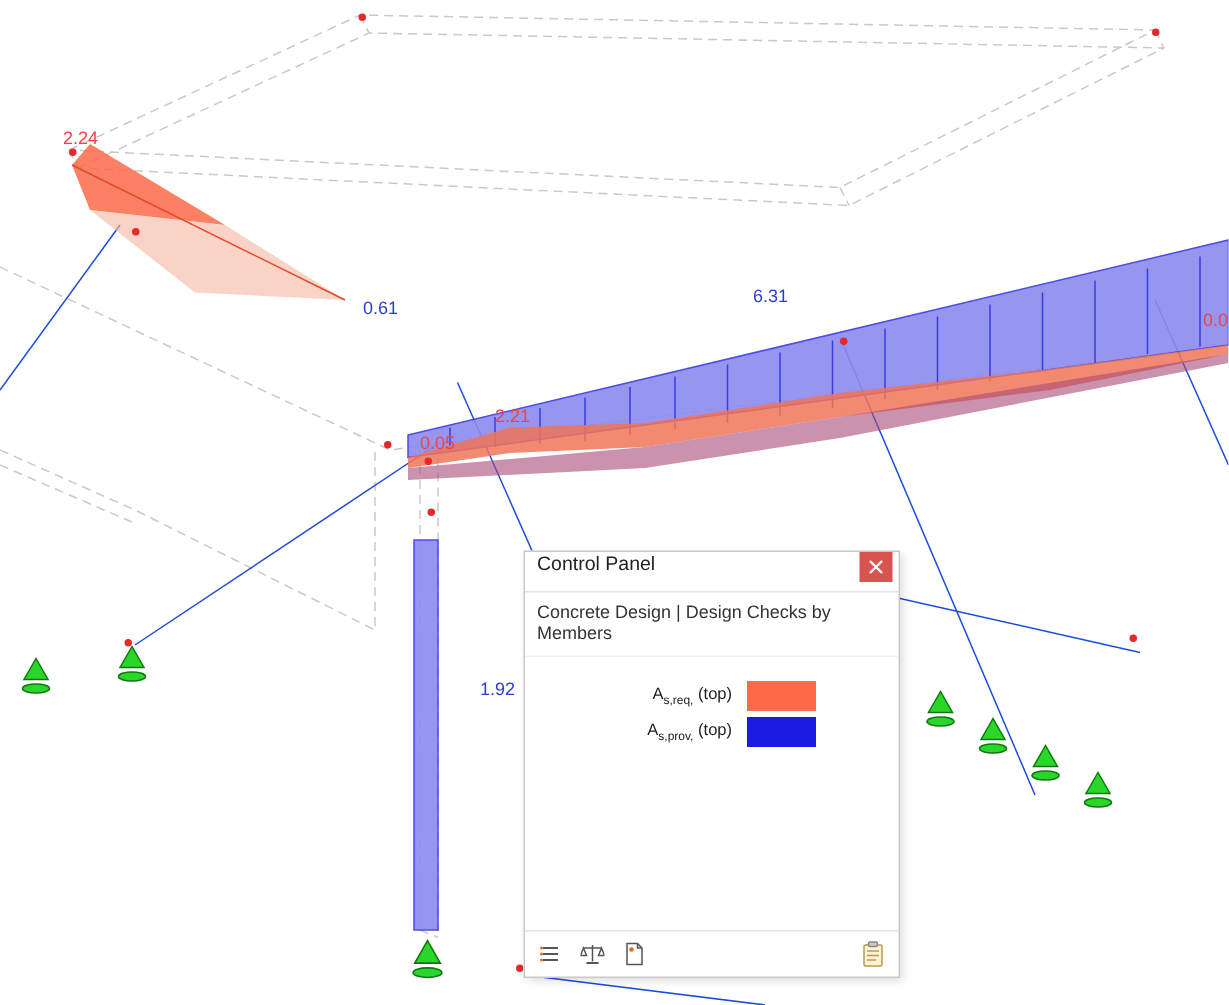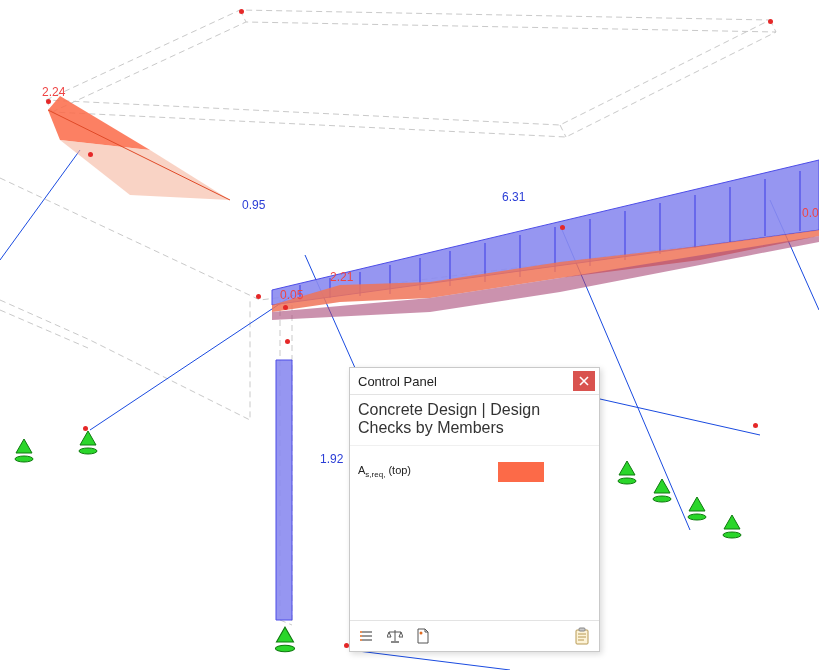--- a/index.html
+++ b/index.html
@@ -5,28 +5,28 @@
   html,body{margin:0;padding:0;width:819px;height:670px;background:#fff;font-family:"Segoe UI",Arial,sans-serif;overflow:hidden;position:relative}
   .viewport{position:absolute;inset:0}
   
   .scene{position:absolute;inset:0}
   
   .val{position:absolute;font-size:12px;font-family:Arial,sans-serif;white-space:nowrap}
   .val.red{color:#ef4444}
   .val.blue{color:#2a3dd6}
   
   .panel{position:absolute;left:349px;top:367px;width:249px;height:283px;background:#fff;border:1px solid #c9c9c9;box-shadow:2px 2px 6px rgba(0,0,0,.15);display:flex;flex-direction:column;font-size:12px;color:#222}
-  .panel-title{height:26px;display:flex;align-items:center;padding:0 4px 0 8px;border-bottom:1px solid #e3e3e3}
+  .panel-title{height:26px;display:flex;padding:0 4px 0 8px;border-bottom:1px solid #e3e3e3}
   .panel-title span{flex:1;font-size:13px}
   .close-btn{width:22px;height:20px;background:#d9534f;display:flex;align-items:center;justify-content:center;cursor:pointer}
   .close-btn svg{width:10px;height:10px}
-  .panel-sub{padding:6px 8px 8px 8px;border-bottom:1px solid #f0f0f0;font-size:16px;color:#333}
+  .panel-sub{padding:6px 8px 8px 8px;border-bottom:1px solid #f0f0f0;font-size:12px;color:#333}
   .panel-body{flex:1;padding:14px 8px 8px 8px}
   .legend-row{display:flex;align-items:center;height:24px}
-  .legend-label{width:130px;padding-right:10px;font-size:11px;color:#222}
+  .legend-label{width:130px;text-align:right;padding-right:10px;font-size:11px;color:#222}
   .swatch{width:46px;height:20px}
   .panel-foot{height:30px;border-top:1px solid #e3e3e3;display:flex;align-items:center;padding:0 6px;gap:6px}
   .ficon{width:20px;height:20px;display:flex;align-items:center;justify-content:center;cursor:pointer;border:1px solid transparent;border-radius:2px}
   .spacer{flex:1}
   
   .support{position:absolute}
   
   .node{position:absolute;width:5px;height:5px;background:#e52828;border-radius:50%}
 </style>
 </head>
@@ -143,21 +143,21 @@
 <svg class="support" style="left:685px;top:495px;width:24px;height:30px" viewBox="0 0 24 30">
       <path d="M12 2 L4 16 L20 16 Z" fill="#2ad62a" stroke="#0e7a0e"></path>
       <ellipse cx="12" cy="22" rx="9" ry="3" fill="#2ad62a" stroke="#0e7a0e"></ellipse>
     </svg>
 <svg class="support" style="left:720px;top:513px;width:24px;height:30px" viewBox="0 0 24 30">
       <path d="M12 2 L4 16 L20 16 Z" fill="#2ad62a" stroke="#0e7a0e"></path>
       <ellipse cx="12" cy="22" rx="9" ry="3" fill="#2ad62a" stroke="#0e7a0e"></ellipse>
     </svg>
 
 <div class="val red" style="left:42px;top:85px">2.24</div>
-<div class="val blue" style="left:242px;top:198px">0.95</div>
+<div class="val blue" style="left:242px;top:198px">0.61</div>
 <div class="val red" style="left:280px;top:288px">0.05</div>
 <div class="val red" style="left:330px;top:270px">2.21</div>
 <div class="val blue" style="left:502px;top:190px">6.31</div>
 <div class="val red" style="left:802px;top:206px">0.05</div>
 <div class="val blue" style="left:320px;top:452px">1.92</div>
 
 </div>
 
 <div class="panel">
   <div class="panel-title">
@@ -166,20 +166,24 @@
       <svg viewBox="0 0 10 10">
           <path d="M1 1 L9 9 M9 1 L1 9" stroke="#fff" stroke-width="1.6"></path>
         </svg>
     </div>
   </div>
   <div class="panel-sub">Concrete Design | Design Checks by Members</div>
   <div class="panel-body">
     <div class="legend-row">
       <div class="legend-label">A<span style="font-size:8px;vertical-align:sub">s,req,</span> (top)</div>
       <div class="swatch" style="background:#fc6a48"></div>
+    </div>
+    <div class="legend-row">
+      <div class="legend-label">A<span style="font-size:8px;vertical-align:sub">s,prov,</span> (top)</div>
+      <div class="swatch" style="background:#1a1ae0"></div>
     </div>
   </div>
   <div class="panel-foot">
     <div class="ficon">
       <svg width="14" height="14" viewBox="0 0 14 14">
           <g stroke="#555" stroke-width="1.2">
             <line x1="2" y1="3" x2="12" y2="3"></line>
             <line x1="2" y1="7" x2="12" y2="7"></line>
             <line x1="2" y1="11" x2="12" y2="11"></line>
           </g>

